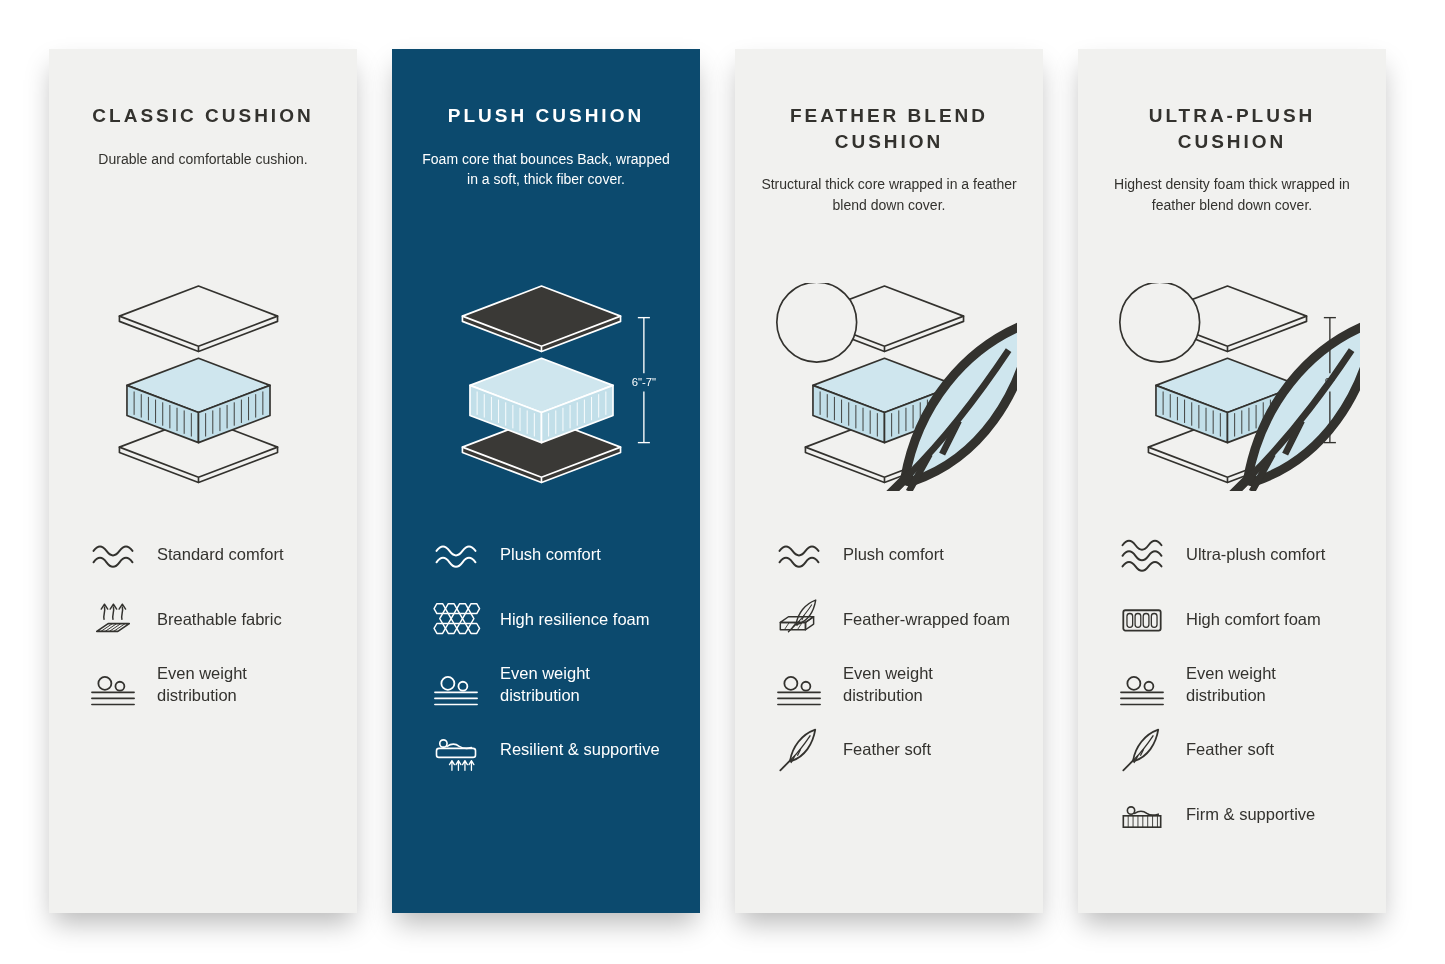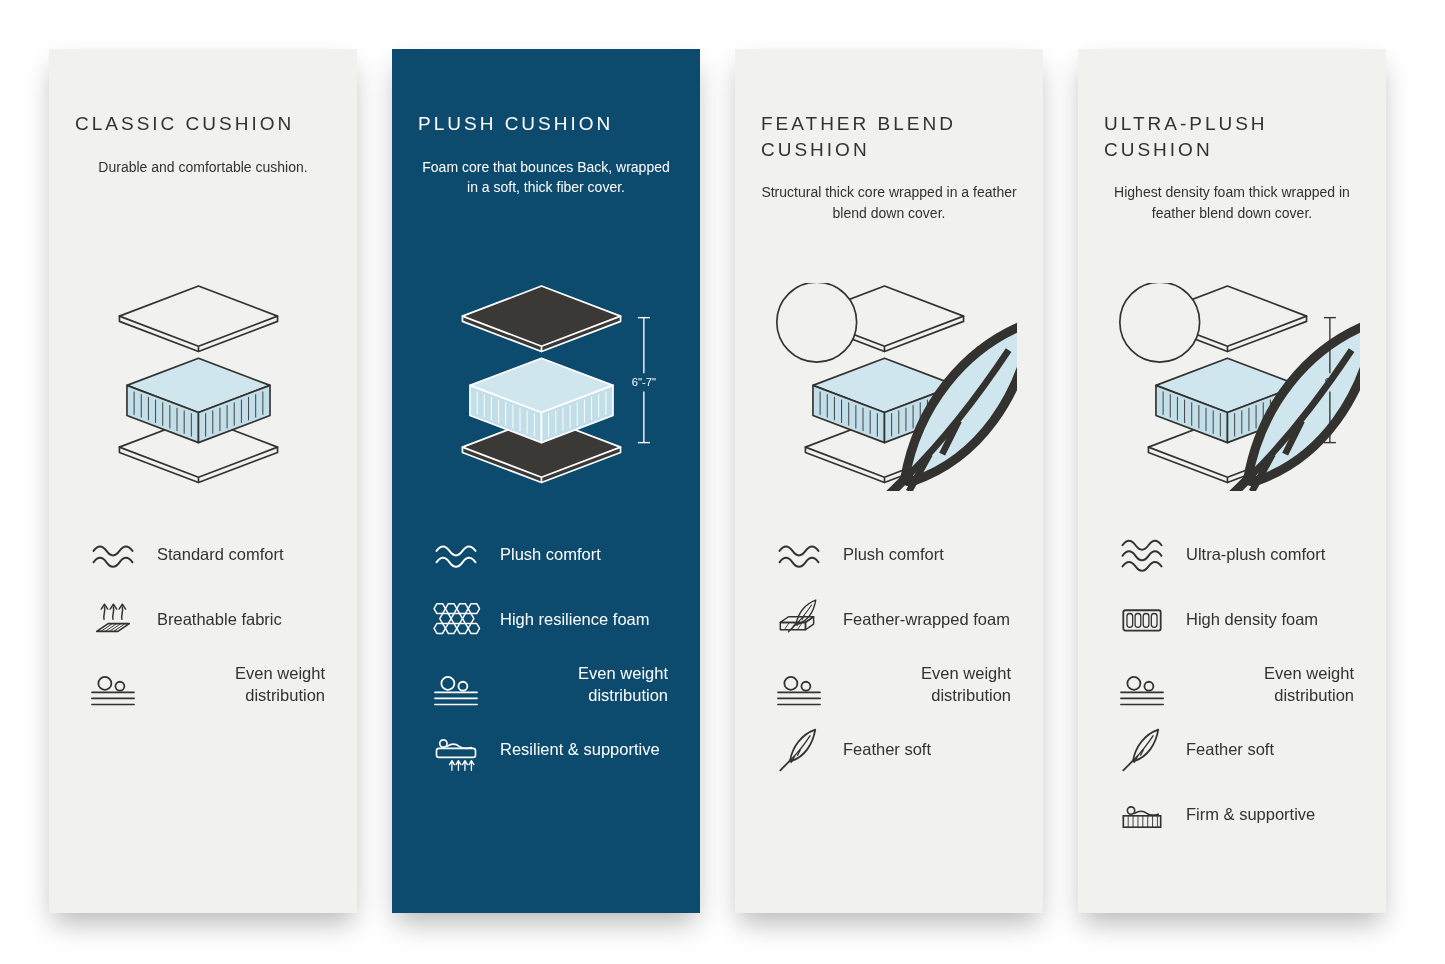--- a/index.html
+++ b/index.html
@@ -21,38 +21,38 @@
     padding:54px 26px 40px 26px;
     display:flex; flex-direction:column;
     box-shadow:0 14px 26px -4px rgba(0,0,0,0.28);
   }
   .card.light { background:#f1f1ef; color:#33322e; --ink:#33322e; --slab:#f1f1ef; }
   .card.dark  { background:#0c4a6e; color:#ffffff; --ink:#ffffff; --slab:#3a3936; }
   .card { --foamTop:#cfe6ee; --foamSide:#c2dfe9; }
 
   .card-header { min-height:172px; }
   .title {
-    margin:8px 0 20px 0;
-    font-size:19px; font-weight:normal;
+    margin:0 0 20px 0;
+    font-size:19px; font-weight:bold;
     letter-spacing:3px;
     line-height:1.35;
-    text-align:left;
+    text-align:center;
   }
   .desc {
     margin:0;
     font-size:14px; line-height:1.45;
     text-align:center;
   }
   .art { margin:8px 0 38px 0; }
   .art-svg { width:100%; display:block; color:var(--ink); }
   .dim-label { font-size:15px; fill:currentColor; stroke:none; }
 
   .features {
     list-style:none; margin:0; padding:0 0 0 12px;
-    display:flex; flex-direction:column; gap:13px;text-align:right;
+    display:flex; flex-direction:column; gap:13px;
   }
   .feature { display:flex; align-items:center; gap:18px; min-height:52px; }
   .f-icon { width:52px; height:52px; flex:0 0 52px; fill:none; color:inherit; }
   .f-label { font-size:16.5px; line-height:1.3; max-width:168px; }
 
   #icon-defs { position:absolute; width:0; height:0; overflow:hidden; }
 </style>
 </head>
 <body>
 
@@ -361,21 +361,21 @@
     <svg class="f-icon" viewBox="0 0 64 64">
             <use href="#sym-waves3"></use>
           </svg>
     <span class="f-label">Ultra-plush comfort</span>
   </li>
 
   <li class="feature">
     <svg class="f-icon" viewBox="0 0 64 64">
             <use href="#sym-density"></use>
           </svg>
-    <span class="f-label">High density foam</span>
+    <span class="f-label">High comfort foam</span>
   </li>
 
   <li class="feature">
     <svg class="f-icon" viewBox="0 0 64 64">
             <use href="#sym-distribution"></use>
           </svg>
     <span class="f-label">Even weight distribution</span>
   </li>
 
   <li class="feature">

